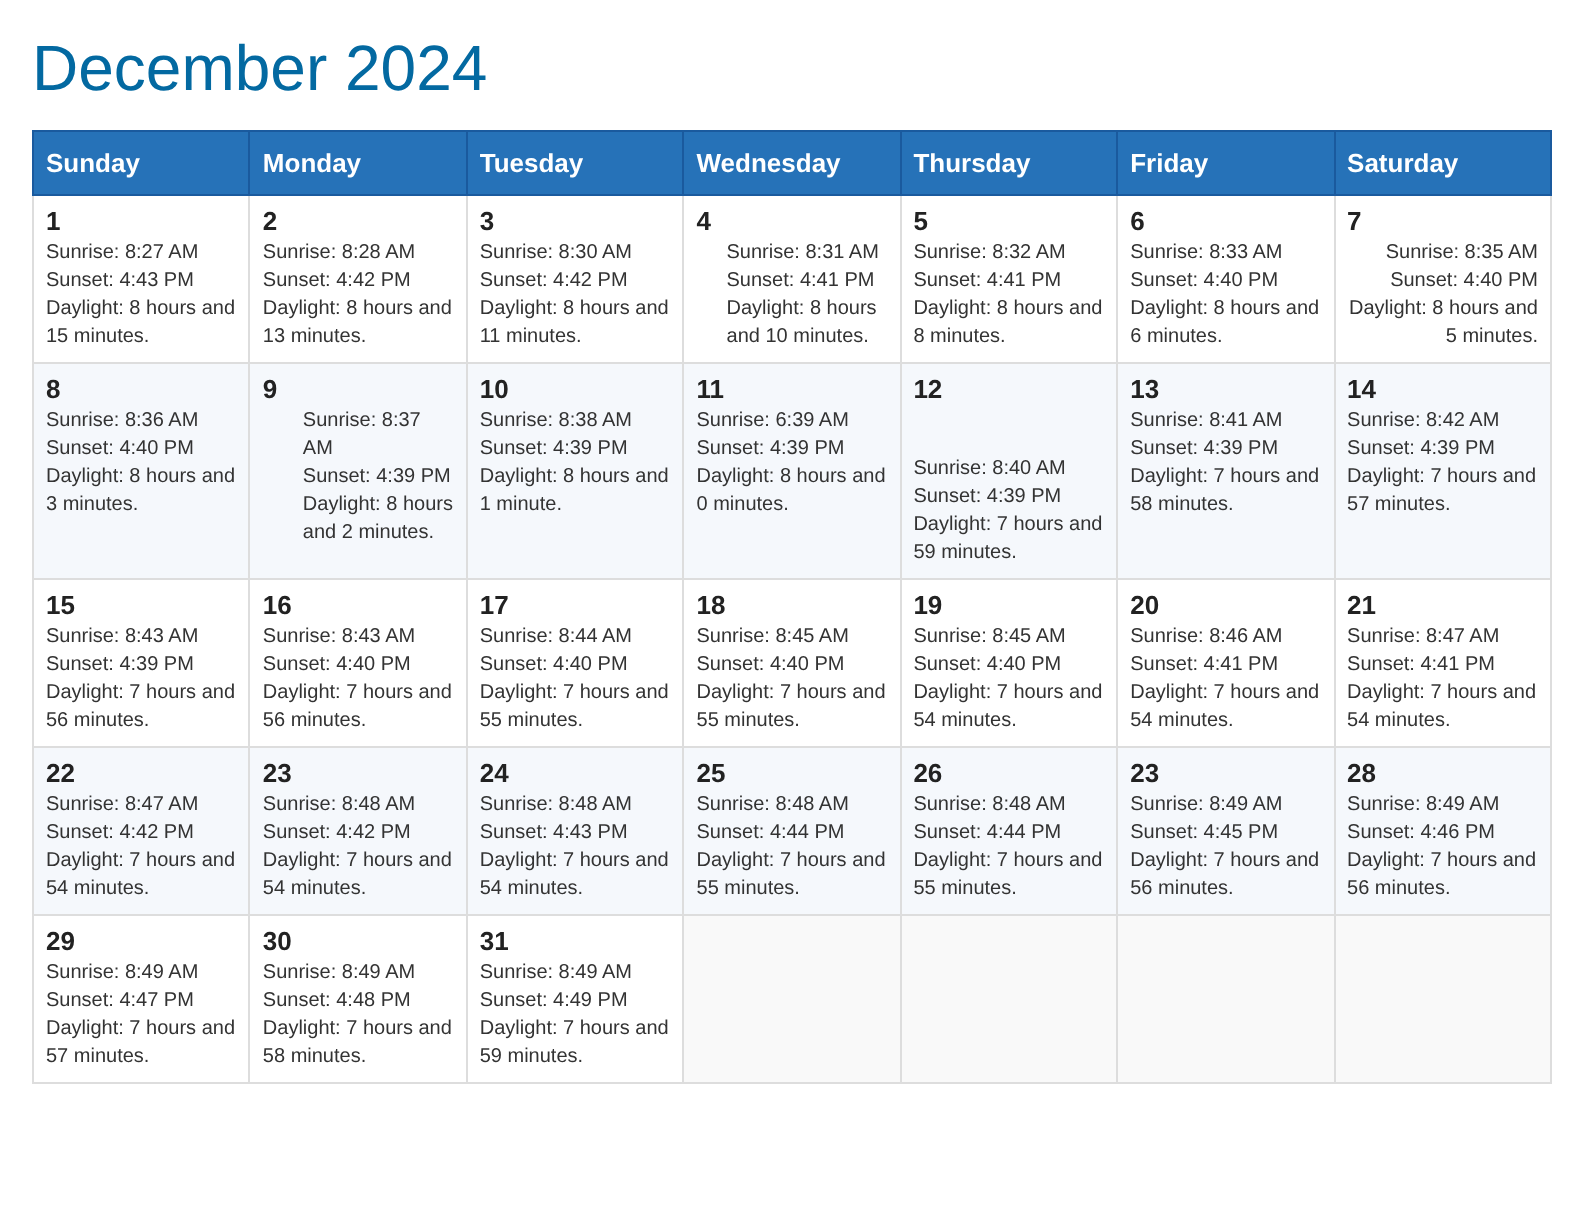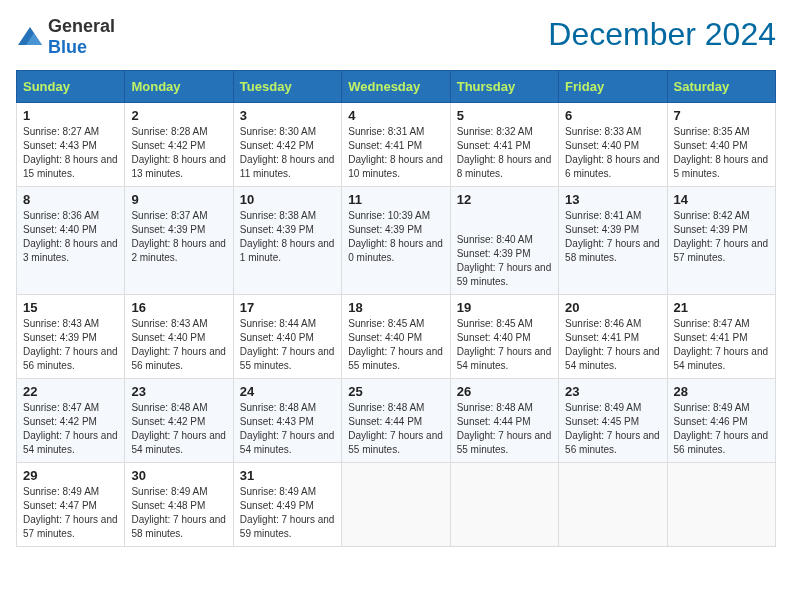--- a/index.html
+++ b/index.html
@@ -47,21 +47,21 @@
       font-size: 16px;
       color: #555;
     }
     .calendar {
       width: 100%;
       border-collapse: collapse;
       border: 1px solid #ccc;
     }
     .calendar th {
       background: #2672b8;
-      color: #bef264;
+      color: #ffffff;
       font-size: 13px;
       font-weight: bold;
       padding: 8px 6px;
       text-align: left;
       border: 1px solid #1a5a9e;
     }
     .calendar td {
       vertical-align: top;
       border: 1px solid #ddd;
       padding: 5px 6px;
@@ -87,30 +87,20 @@
       line-height: 1.4;
     }
     .empty-cell {
       background: #f9f9f9 !important;
     }
   </style>
 </head>
 <body>
 
 <div class="header">
-  <div class="logo">
-    <svg class="logo-icon" viewBox="0 0 28 24" xmlns="http://www.w3.org/2000/svg">
-      <polygon points="14,2 26,20 2,20" fill="#2672b8"></polygon>
-      <polygon points="18,8 26,20 10,20" fill="#5ba3e0" opacity="0.7"></polygon>
-    </svg>
-    <div>
-      <span class="logo-text-general">General</span><br>
-      <span class="logo-text-blue">Blue</span>
-    </div>
-  </div>
   <div class="title-block">
     <div class="month-title">December 2024</div>
   </div>
 </div>
 
 <table class="calendar">
   <thead>
     <tr id="weekday-header">
     <th>Sunday</th>
         <th>Monday</th>
@@ -136,65 +126,65 @@
 Daylight: 8 hours and 13 minutes.</div>
         </td>
         <td>
           <span class="day-num">3</span>
           <div class="day-info" style="white-space: pre-line;">Sunrise: 8:30 AM
 Sunset: 4:42 PM
 Daylight: 8 hours and 11 minutes.</div>
         </td>
         <td>
           <span class="day-num">4</span>
-          <div class="day-info" style="white-space: pre-line;">Sunrise: 8:31 AM
+          <div class="day-info" style="white-space: pre-line; margin-left: 15px;">Sunrise: 8:31 AM
 Sunset: 4:41 PM
 Daylight: 8 hours and 10 minutes.</div>
         </td>
         <td>
           <span class="day-num">5</span>
           <div class="day-info" style="white-space: pre-line;">Sunrise: 8:32 AM
 Sunset: 4:41 PM
 Daylight: 8 hours and 8 minutes.</div>
         </td>
         <td>
           <span class="day-num">6</span>
           <div class="day-info" style="white-space: pre-line;">Sunrise: 8:33 AM
 Sunset: 4:40 PM
 Daylight: 8 hours and 6 minutes.</div>
         </td>
         <td>
           <span class="day-num">7</span>
-          <div class="day-info" style="white-space: pre-line;">Sunrise: 8:35 AM
+          <div class="day-info" style="white-space: pre-line; text-align: right;">Sunrise: 8:35 AM
 Sunset: 4:40 PM
 Daylight: 8 hours and 5 minutes.</div>
         </td>
       </tr>
       <tr>
         <td>
           <span class="day-num">8</span>
           <div class="day-info" style="white-space: pre-line;">Sunrise: 8:36 AM
 Sunset: 4:40 PM
 Daylight: 8 hours and 3 minutes.</div>
         </td>
         <td>
           <span class="day-num">9</span>
-          <div class="day-info" style="white-space: pre-line;">Sunrise: 8:37 AM
+          <div class="day-info" style="white-space: pre-line; margin-left: 20px;">Sunrise: 8:37 AM
 Sunset: 4:39 PM
 Daylight: 8 hours and 2 minutes.</div>
         </td>
         <td>
           <span class="day-num">10</span>
           <div class="day-info" style="white-space: pre-line;">Sunrise: 8:38 AM
 Sunset: 4:39 PM
 Daylight: 8 hours and 1 minute.</div>
         </td>
         <td>
           <span class="day-num">11</span>
-          <div class="day-info" style="white-space: pre-line;">Sunrise: 10:39 AM
+          <div class="day-info" style="white-space: pre-line;">Sunrise: 6:39 AM
 Sunset: 4:39 PM
 Daylight: 8 hours and 0 minutes.</div>
         </td>
         <td>
           <span class="day-num">12</span>
           <div class="day-info" style="white-space: pre-line; margin-top: 26px;">Sunrise: 8:40 AM
 Sunset: 4:39 PM
 Daylight: 7 hours and 59 minutes.</div>
         </td>
         <td>

